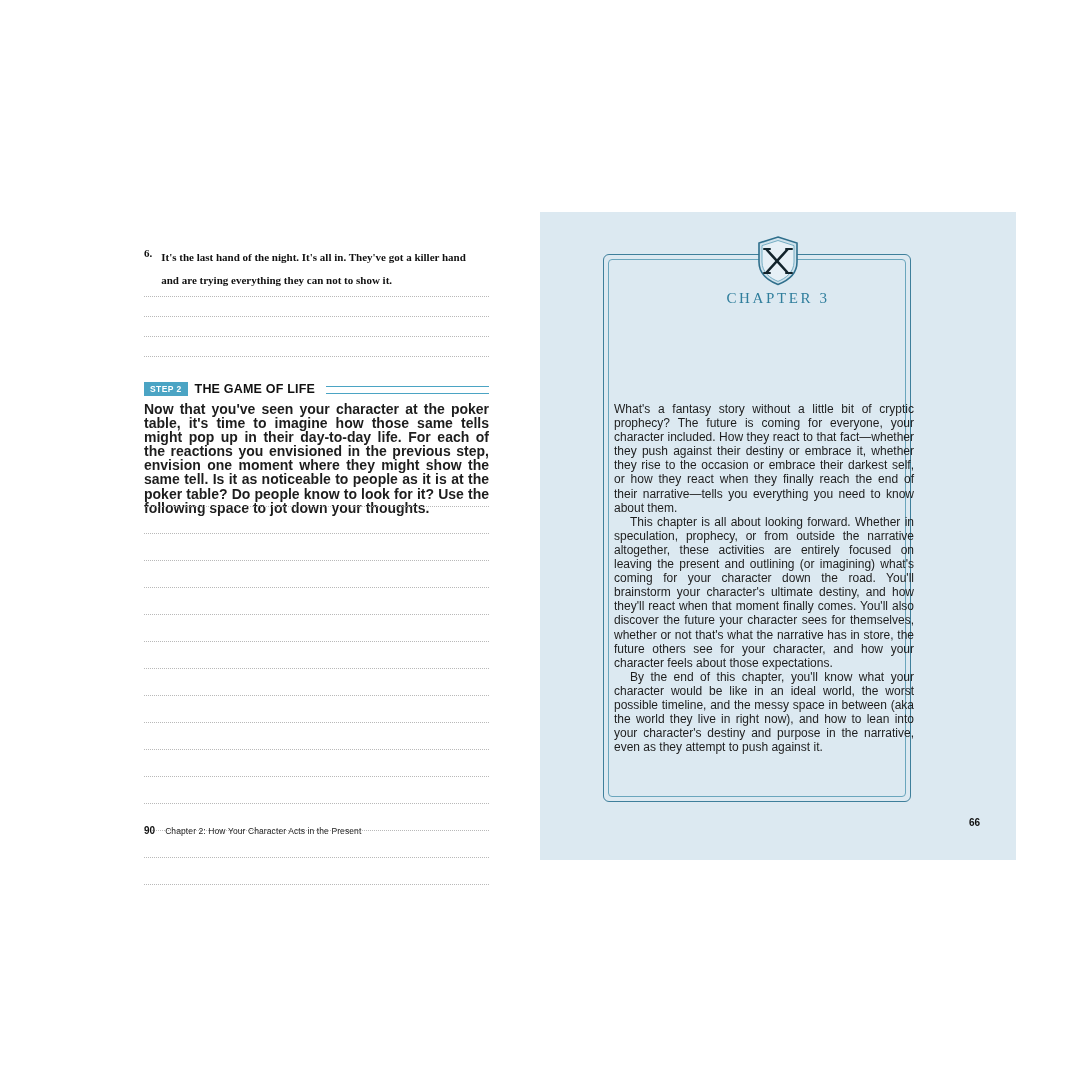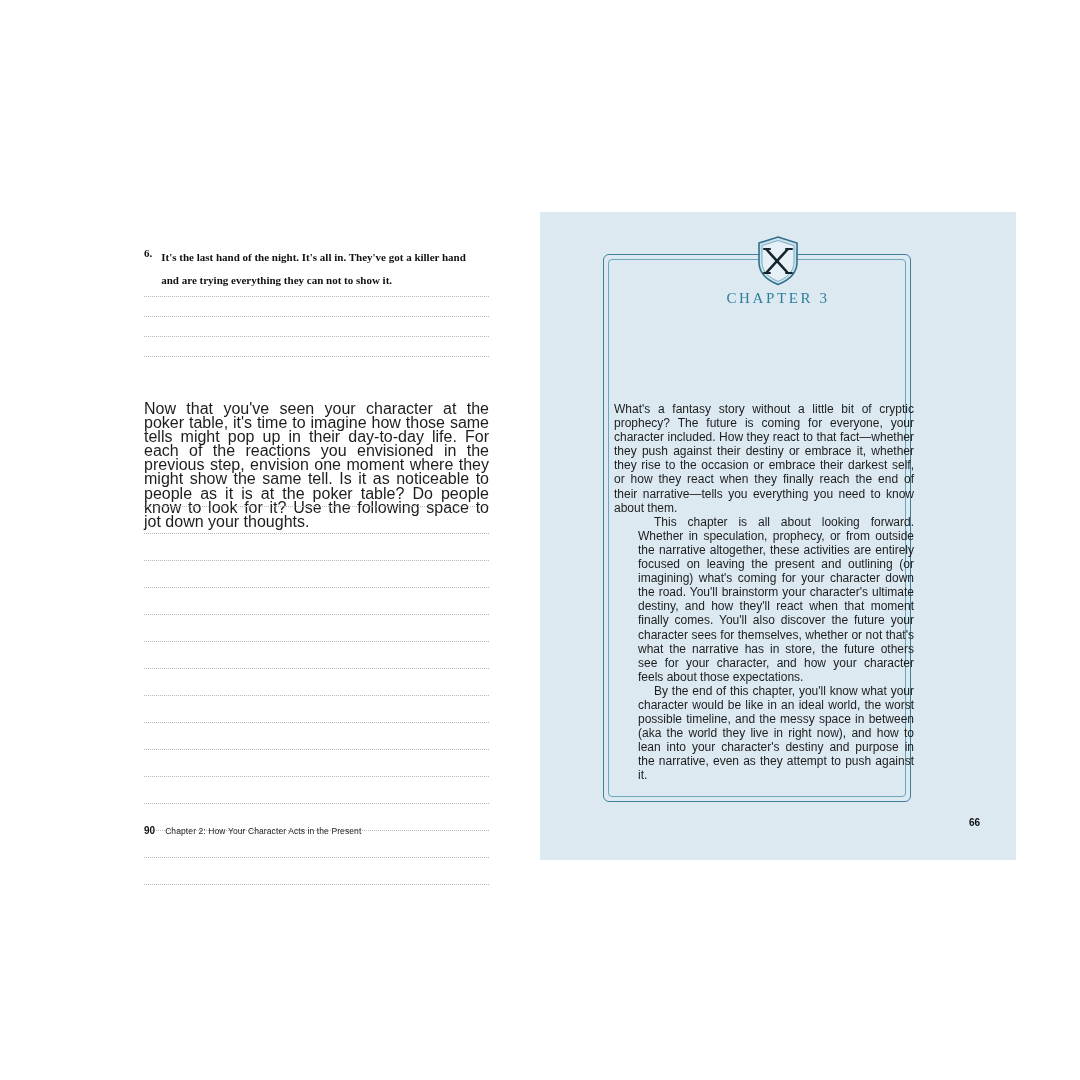--- a/index.html
+++ b/index.html
@@ -95,24 +95,25 @@
     margin-left: 4px;
     position: relative;
     top: 1px;
   }
 
   .step-body {
     position: absolute;
     left: 36px;
     top: 202px;
     width: 345px;
-    font-size: 16px;
+    font-size: 14px;
     line-height: 14.1px;
     color: #1d1d1d;
     text-align: justify;
+    font-weight: bold;
   }
 
   .footer-left {
     position: absolute;
     left: 36px;
     bottom: 32px;
     display: flex;
     align-items: center;
     gap: 10px;
   }
@@ -192,21 +193,20 @@
     font-size: 12px;
     line-height: 14.1px;
     color: #1d1d1d;
     text-align: justify;
   }
   .chapter-body p {
     margin: 0;
   }
   .chapter-body p + p {
     text-indent: 16px;
-    margin-left: 24px;
   }
 
   .footer-right {
     position: absolute;
     right: 36px;
     bottom: 32px;
     font-size: 10px;
     font-weight: bold;
     color: #111;
   }
@@ -223,20 +223,25 @@
       <div class="q-text">It's the last hand of the night. It's all in. They've got a killer hand and are trying everything they can not to show it.</div>
     </div>
 
     <div class="ruleset" id="top-rules" style="left:36px; top:96px; width:345px;">
         <div class="rule" style="margin-top: 0px;"></div>
         <div class="rule" style="margin-top: 19px;"></div>
         <div class="rule" style="margin-top: 19px;"></div>
         <div class="rule" style="margin-top: 19px;"></div>
       </div>
 
+    <div class="step-head">
+      <div class="step-badge">STEP 2</div>
+      <div class="step-title">THE GAME OF LIFE</div>
+      <div class="step-rule"></div>
+    </div>
 
     <div class="step-body">Now that you've seen your character at the poker table, it's time to imagine how those same tells might pop up in their day-to-day life. For each of the reactions you envisioned in the previous step, envision one moment where they might show the same tell. Is it as noticeable to people as it is at the poker table? Do people know to look for it? Use the following space to jot down your thoughts.</div>
 
     <div class="ruleset" id="bottom-rules" style="left:36px; top:306px; width:345px;">
         <div class="rule" style="margin-top: 0px;"></div>
         <div class="rule" style="margin-top: 26px;"></div>
         <div class="rule" style="margin-top: 26px;"></div>
         <div class="rule" style="margin-top: 26px;"></div>
         <div class="rule" style="margin-top: 26px;"></div>
         <div class="rule" style="margin-top: 26px;"></div>

